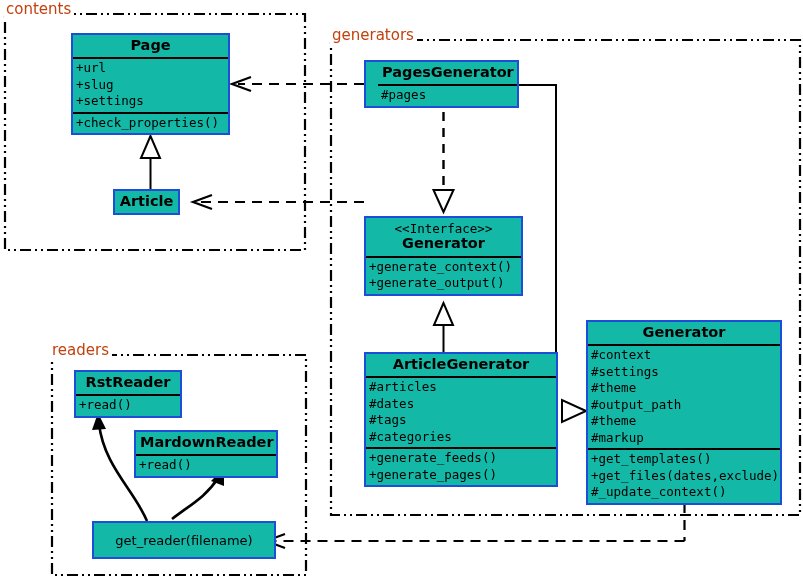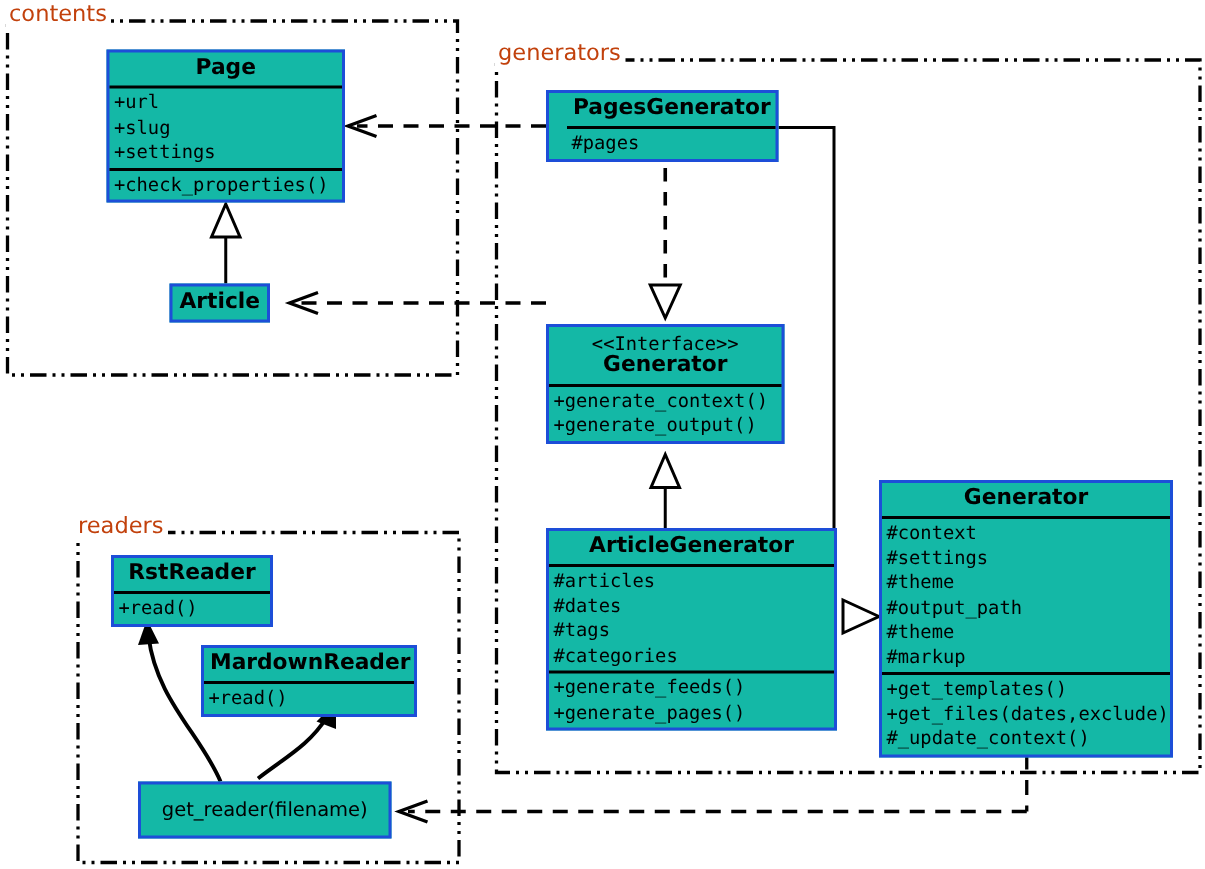--- a/index.html
+++ b/index.html
@@ -88,21 +88,21 @@
 
   
   #cls-page            { left: 71px;  top: 33px;  width: 159px; }
   #cls-article         { left: 113px; top: 189px; width: 67px;  }
   #cls-pagesgenerator  { left: 364px; top: 60px;  width: 155px; padding-left: 12px; }
   #cls-igenerator      { left: 364px; top: 216px; width: 159px; }
   #cls-articlegenerator{ left: 364px; top: 352px; width: 194px; }
   #cls-generator       { left: 586px; top: 320px; width: 196px; }
   #cls-rstreader       { left: 74px;  top: 370px; width: 108px; }
   #cls-mardownreader   { left: 134px; top: 430px; width: 144px; }
-  #cls-getreader       { left: 92px;  top: 521px; width: 169px; height: 38px; }
+  #cls-getreader       { left: 92px;  top: 521px; width: 184px; height: 38px; }
 
   #lbl-contents   { left: 4px;   top: 0px;  }
   #lbl-generators { left: 330px; top: 26px; }
   #lbl-readers    { left: 50px;  top: 341px;}
 </style>
 </head>
 <body>
 
 <div id="canvas">
 

